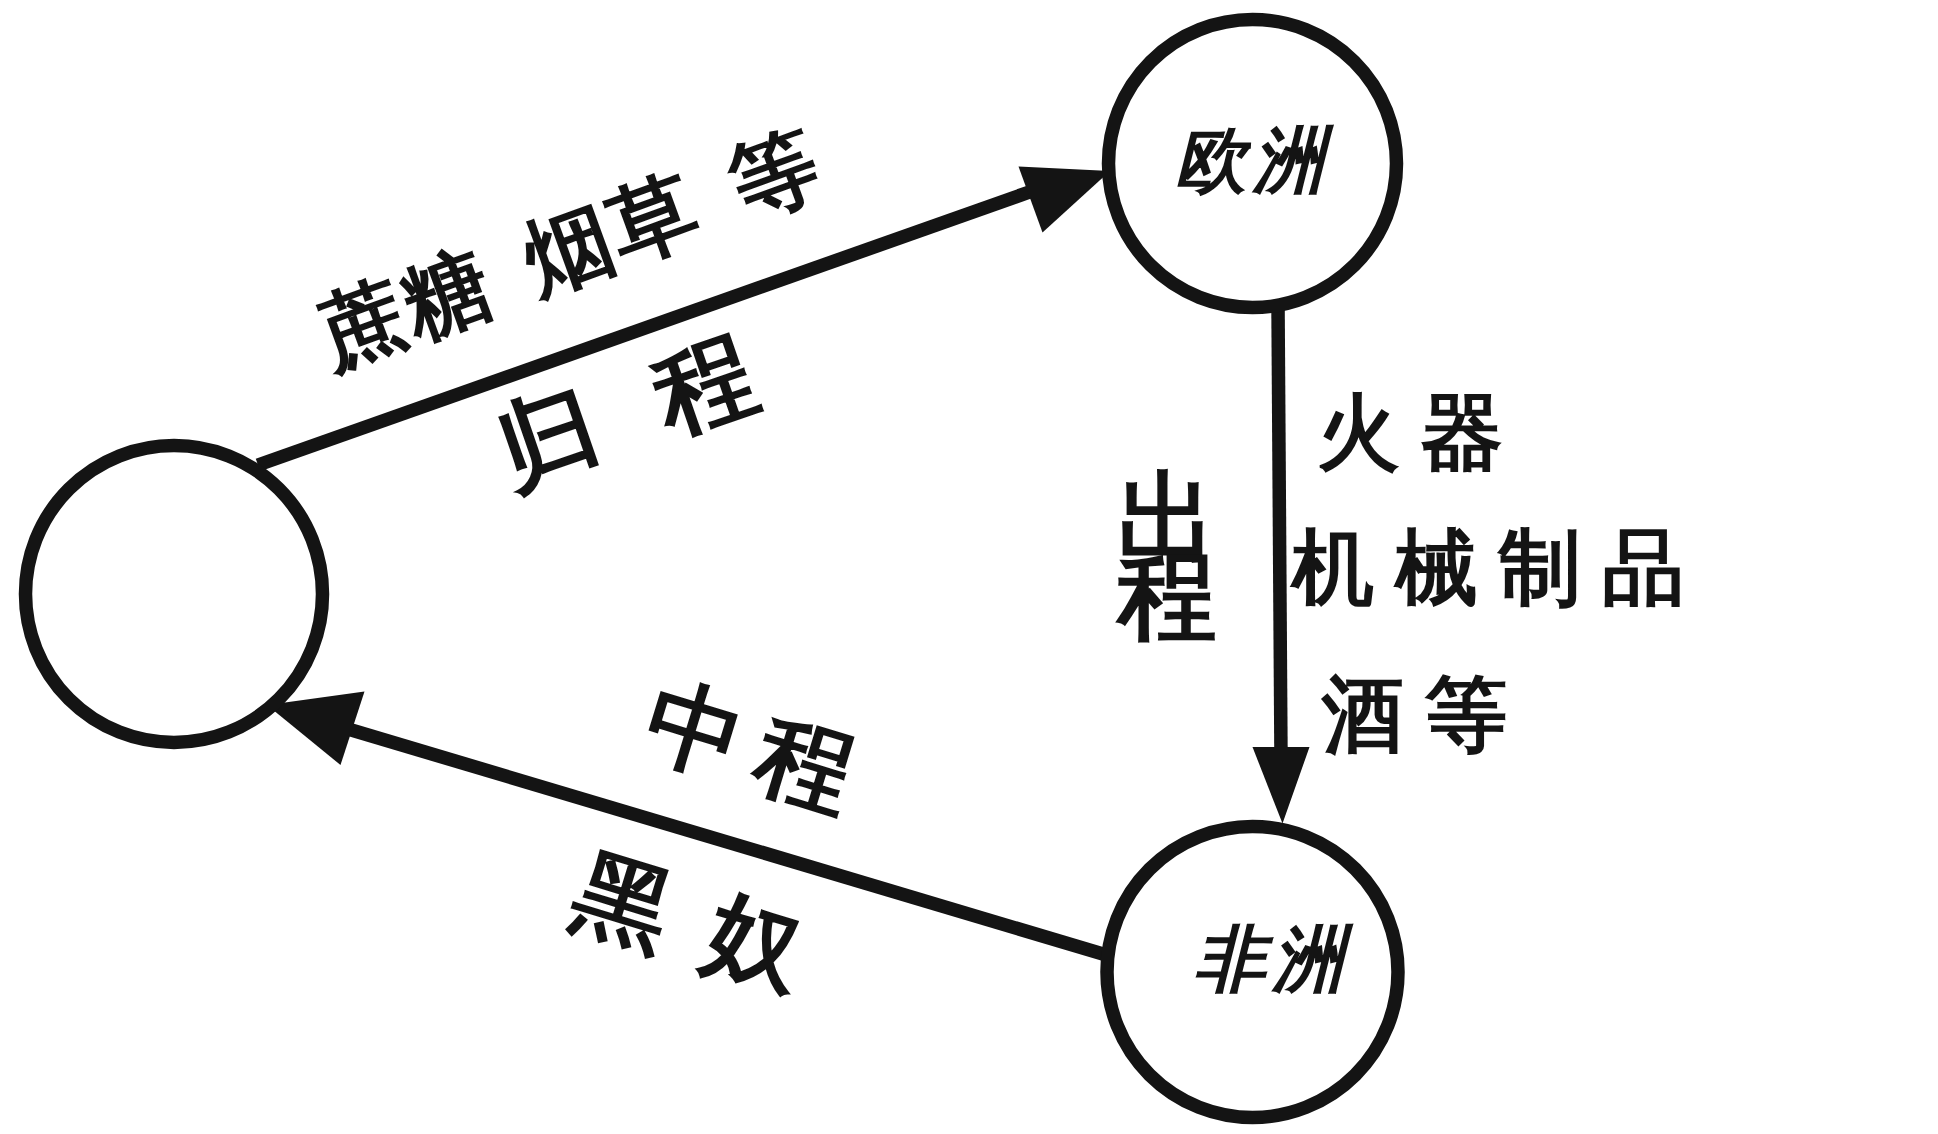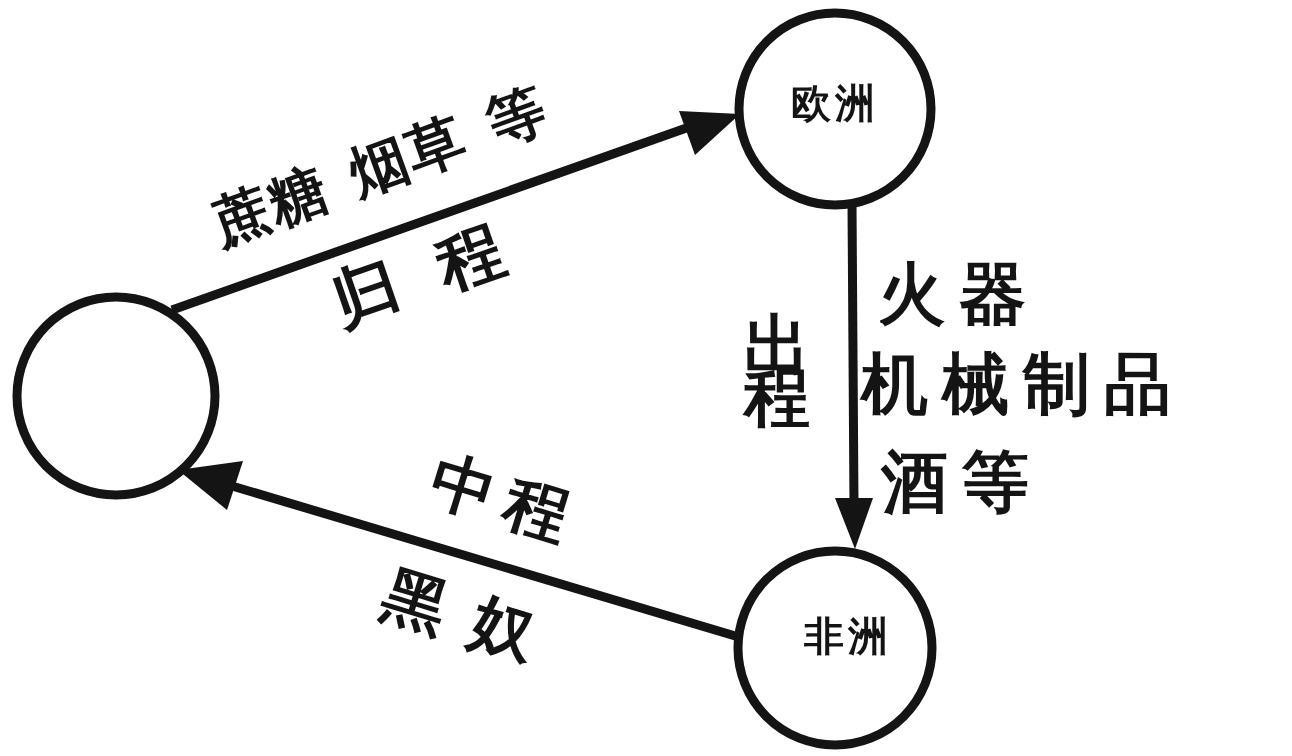--- a/index.html
+++ b/index.html
@@ -5,41 +5,41 @@
   html,body{margin:0;padding:0;background:#ffffff;}
   .stage{
     position:relative;width:1292px;height:756px;background:#ffffff;overflow:hidden;
     font-family:"Liberation Serif","DejaVu Serif",serif;color:#141414;
   }
   .stage svg{position:absolute;left:0;top:0;}
   .lbl{
     position:absolute;font-weight:bold;line-height:1;white-space:nowrap;color:#141414;
   }
   .node-label{
-    width:200px;text-align:center;font-size:40px;letter-spacing:4px;
+    width:200px;text-align:center;font-size:48px;letter-spacing:4px;font-style:italic;
   }
   .node-label-americas{left:16px;top:363px;}
   .node-label-europe{left:735px;top:84px;}
   .node-label-africa{left:748px;top:617px;}
   .cargo-top{
     left:161px;top:138px;width:440px;height:64px;text-align:center;
     font-size:58px;word-spacing:10px;letter-spacing:2px;
     transform:rotate(-20deg);transform-origin:center;
   }
   .route-top{
     left:268px;top:243px;width:300px;height:66px;text-align:center;
     font-size:66px;word-spacing:28px;
     transform:rotate(-19deg);transform-origin:center;
   }
   .route-right{
     left:744px;top:258px;height:280px;
     writing-mode:vertical-rl;text-orientation:upright;
     font-size:66px;letter-spacing:62px;
   }
-  .goods-line{left:878px;font-size:67px;letter-spacing:14px;}
+  .goods-line{left:878px;font-size:55px;letter-spacing:14px;}
   .goods-line-1{top:261px;}
   .goods-line-2{top:351px;left:861px;}
   .goods-line-3{top:449px;left:881px;text-align:right;}
   .route-bottom{
     left:406px;top:469px;width:200px;text-align:center;
     font-size:64px;letter-spacing:13px;
     transform:rotate(17deg);transform-origin:center;
   }
   .cargo-bottom{
     left:373px;top:588px;width:200px;text-align:center;

